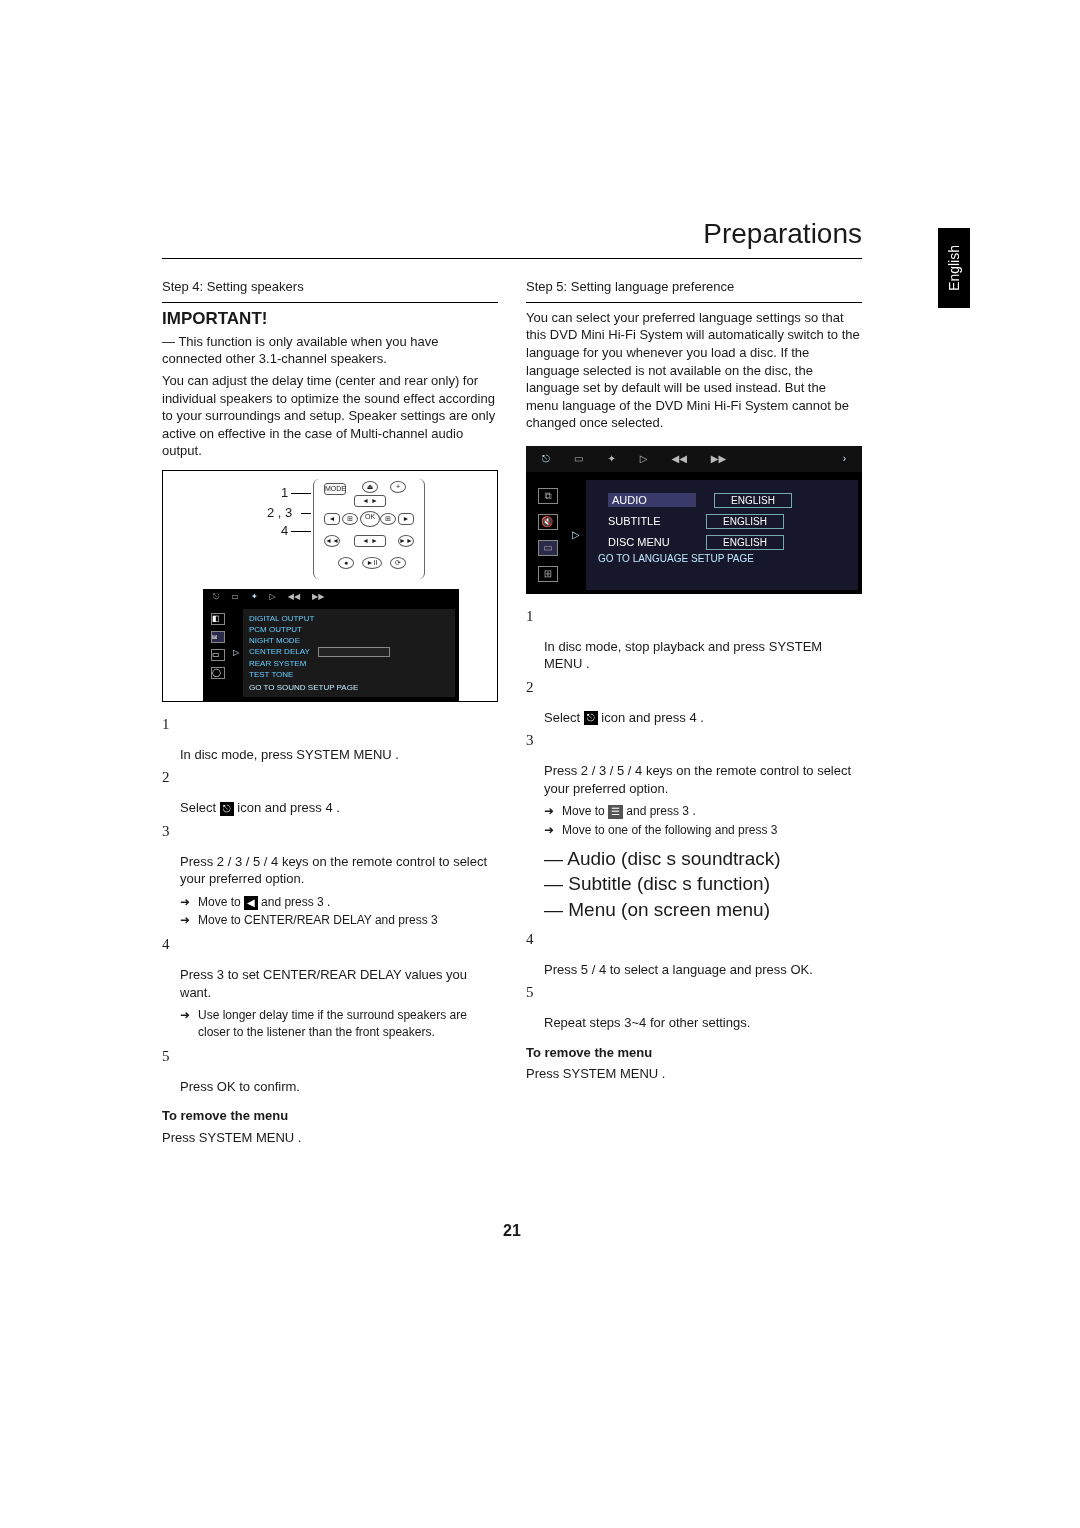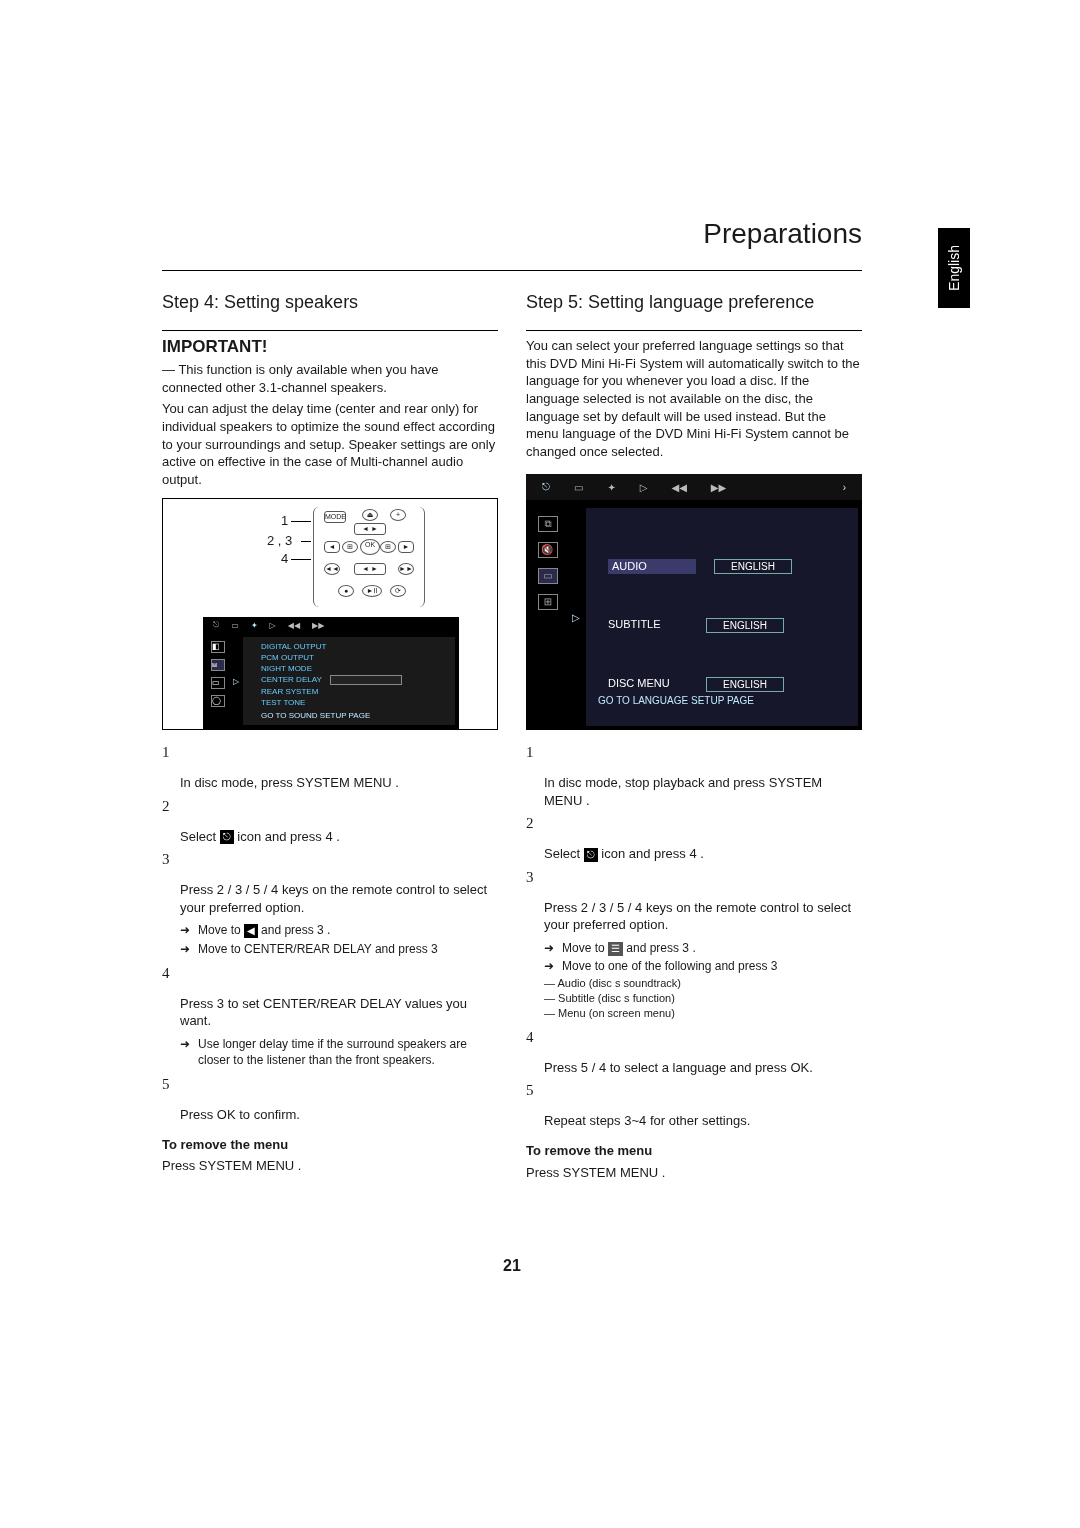--- a/index.html
+++ b/index.html
@@ -16,21 +16,21 @@
     position: absolute;
     left: 162px;
     top: 218px;
     width: 700px;
   }
   .chapter-title {
     font-size: 28px;
     font-weight: normal;
     text-align: right;
     border-bottom: 1px solid #000;
-    padding-bottom: 20px;
+    padding-bottom: 8px;
     margin-bottom: 20px;
   }
   .cols {
     display: flex;
     gap: 28px;
   }
   .col { width: 336px; }
   .side-tab {
     position: absolute;
     right: -108px;
@@ -42,25 +42,25 @@
     font-size: 14px;
     display: flex;
     align-items: center;
     justify-content: center;
   }
   .side-tab span {
     transform: rotate(-90deg);
     white-space: nowrap;
   }
   h2.step {
-    font-size: 18px;
+    font-size: 13px;
     font-weight: normal;
     margin: 0 0 6px 0;
     border-bottom: 1px solid #000;
-    padding-bottom: 16px;
+    padding-bottom: 6px;
     line-height: 1.3;
   }
   .important {
     font-weight: bold;
     font-size: 17px;
     margin: 6px 0 2px 0;
   }
   p, li, .body {
     font-size: 13px;
     line-height: 1.35;
@@ -84,23 +84,23 @@
     font-size: 12px;
     line-height: 1.35;
     margin: 2px 0 2px 18px;
     display: flex;
   }
   .arrow {
     width: 18px;
     flex: none;
   }
   .notes {
-    font-size: 11px;
+    font-size: 19px;
     line-height: 1.35;
-    margin: 2px 0 2px 18px;
+    margin: 8px 0 2px 18px;
   }
   .iconbox, .iconbox-sm {
     display: inline-block;
     background: #000;
     color: #fff;
     font-size: 10px;
     padding: 0 3px;
     line-height: 14px;
     vertical-align: middle;
   }
@@ -167,21 +167,21 @@
     display: flex;
     flex-direction: column;
     gap: 6px;
     align-items: center;
     padding: 4px 0;
   }
   .ms-side .sq { width: 12px; height: 10px; border: 1px solid #888; }
   .ms-list {
     flex: 1;
     background: #1a1a1a;
-    padding: 4px 18px;
+    padding: 4px 6px;
   }
   .ms-row {
     font-size: 8px;
     color: #6cf;
     padding: 1px 0;
     display: flex;
     gap: 8px;
   }
   .ms-row.sel .bar {
     display:inline-block;
@@ -237,25 +237,25 @@
     align-items: center;
     font-size: 10px;
   }
   .d2-list {
     flex: 1;
     background: #16172a;
     padding: 10px 12px 20px 12px;
   }
   .d2-row {
     display: flex;
+    align-items: center;
     gap: 18px;
     font-size: 11px;
     color: #fff;
     padding: 3px 10px;
-    margin-top: 38px;
   }
   .d2-row .lab { width: 80px; }
   .d2-row .valbox {
     border: 1px solid #7aa;
     padding: 1px 8px;
     font-size: 10px;
     text-align: center;
     min-width: 60px;
   }
   .d2-row.sel .lab {

